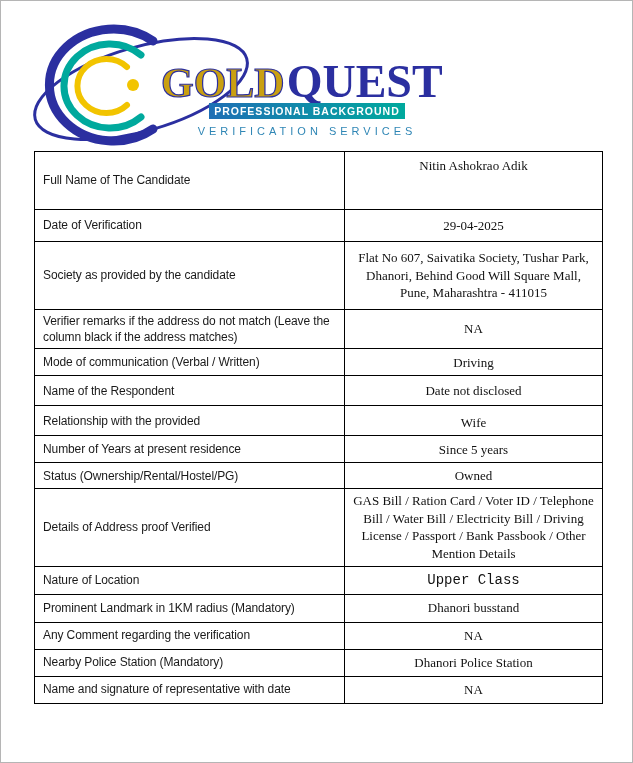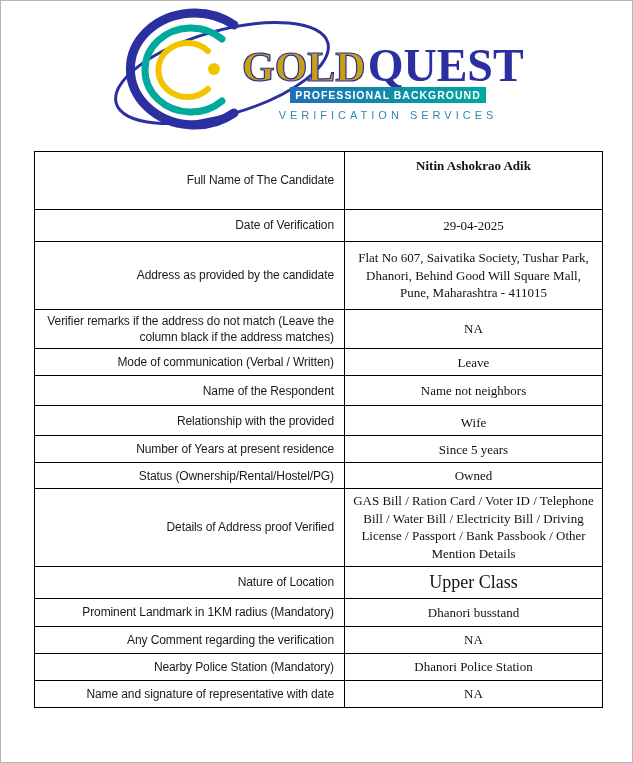--- a/index.html
+++ b/index.html
@@ -8,22 +8,23 @@
     width: 633px;
     height: 763px;
     font-family: "Liberation Sans", sans-serif;
     position: relative;
     border: 1px solid #b5b5b5;
     overflow: hidden;
   }
   .logo-wrap {
     width: 100%;
     display: flex;
-    justify-content: center;
+    justify-content: flex-start;
     padding-top: 6px;
+    margin-top: 16px;
   }
   .verify-table {
     position: absolute;
     left: 33px;
     top: 150px;
     width: 568px;
     border-collapse: collapse;
     table-layout: fixed;
   }
   .verify-table td {
@@ -32,33 +33,32 @@
   }
   .verify-table col.c-label { width: 310px; }
   .verify-table col.c-value { width: 258px; }
   td.label-cell {
     font-family: "Liberation Sans", sans-serif;
     font-size: 12px;
     color: #1a1a1a;
     letter-spacing: -0.1px;
     padding: 3px 10px 3px 8px;
     line-height: 1.35;
-    text-align: right;
   }
   td.value-cell {
     font-family: "Liberation Serif", serif;
     font-size: 13px;
     color: #111111;
     text-align: center;
     padding: 3px 8px;
     line-height: 1.35;
   }
-  td.value-cell.vt { vertical-align: top; padding-top: 5px; font-weight: bold; }
+  td.value-cell.vt { vertical-align: top; padding-top: 5px; }
   td.value-cell.vb { vertical-align: bottom; padding-bottom: 4px; }
-  td.value-cell.sans { font-family: Liberation Serif, serif; font-size: 18px; }
+  td.value-cell.sans { font-family: Liberation Mono, monospace; font-size: 14px; }
 </style>
 </head>
 <body>
 
 <div class="logo-wrap">
   <svg width="470" height="138" viewBox="0 0 470 138">
     <defs>
       <linearGradient id="gbar" x1="0" y1="0" x2="1" y2="0">
         <stop offset="0" stop-color="#1f6fb5"></stop>
         <stop offset="1" stop-color="#00a99d"></stop>
@@ -86,34 +86,34 @@
   <tbody>
     <tr style="height:58px">
       <td class="label-cell">Full Name of The Candidate</td>
       <td class="value-cell vt">Nitin Ashokrao Adik</td>
     </tr>
     <tr style="height:32px">
       <td class="label-cell">Date of Verification</td>
       <td class="value-cell">29-04-2025</td>
     </tr>
     <tr style="height:68px">
-      <td class="label-cell">Address as provided by the candidate</td>
+      <td class="label-cell">Society as provided by the candidate</td>
       <td class="value-cell">Flat No 607, Saivatika Society, Tushar Park, Dhanori, Behind Good Will Square Mall, Pune, Maharashtra - 411015</td>
     </tr>
     <tr style="height:28px">
       <td class="label-cell">Verifier remarks if the address do not match (Leave the column black if the address matches)</td>
       <td class="value-cell">NA</td>
     </tr>
     <tr style="height:27px">
       <td class="label-cell">Mode of communication (Verbal / Written)</td>
-      <td class="value-cell">Leave</td>
+      <td class="value-cell">Driving</td>
     </tr>
     <tr style="height:30px">
       <td class="label-cell">Name of the Respondent</td>
-      <td class="value-cell">Name not neighbors</td>
+      <td class="value-cell">Date not disclosed</td>
     </tr>
     <tr style="height:30px">
       <td class="label-cell">Relationship with the provided</td>
       <td class="value-cell vb">Wife</td>
     </tr>
     <tr style="height:27px">
       <td class="label-cell">Number of Years at present residence</td>
       <td class="value-cell">Since 5 years</td>
     </tr>
     <tr style="height:26px">

